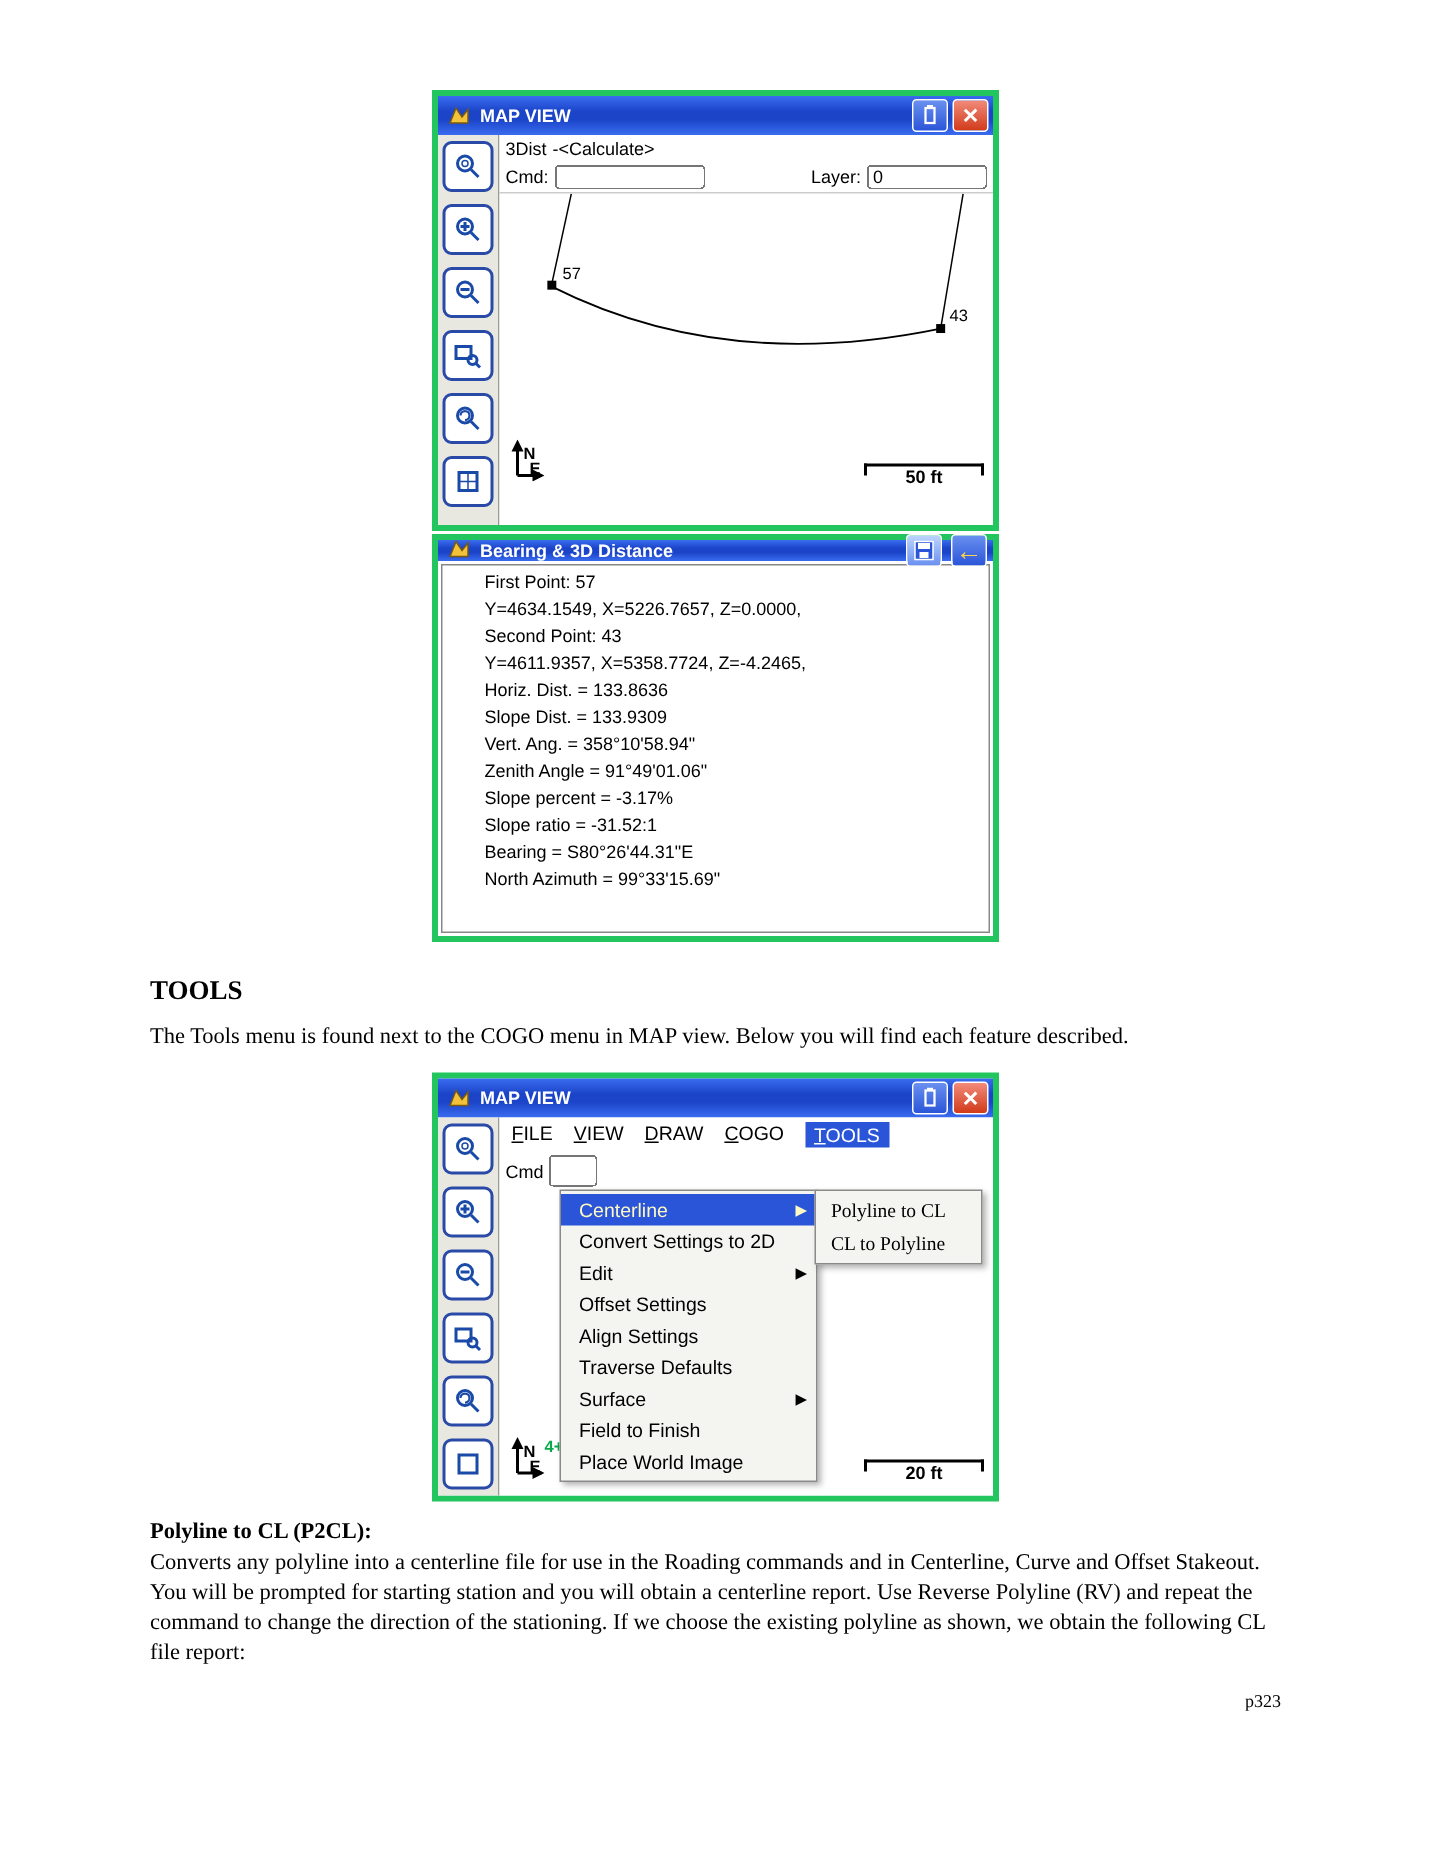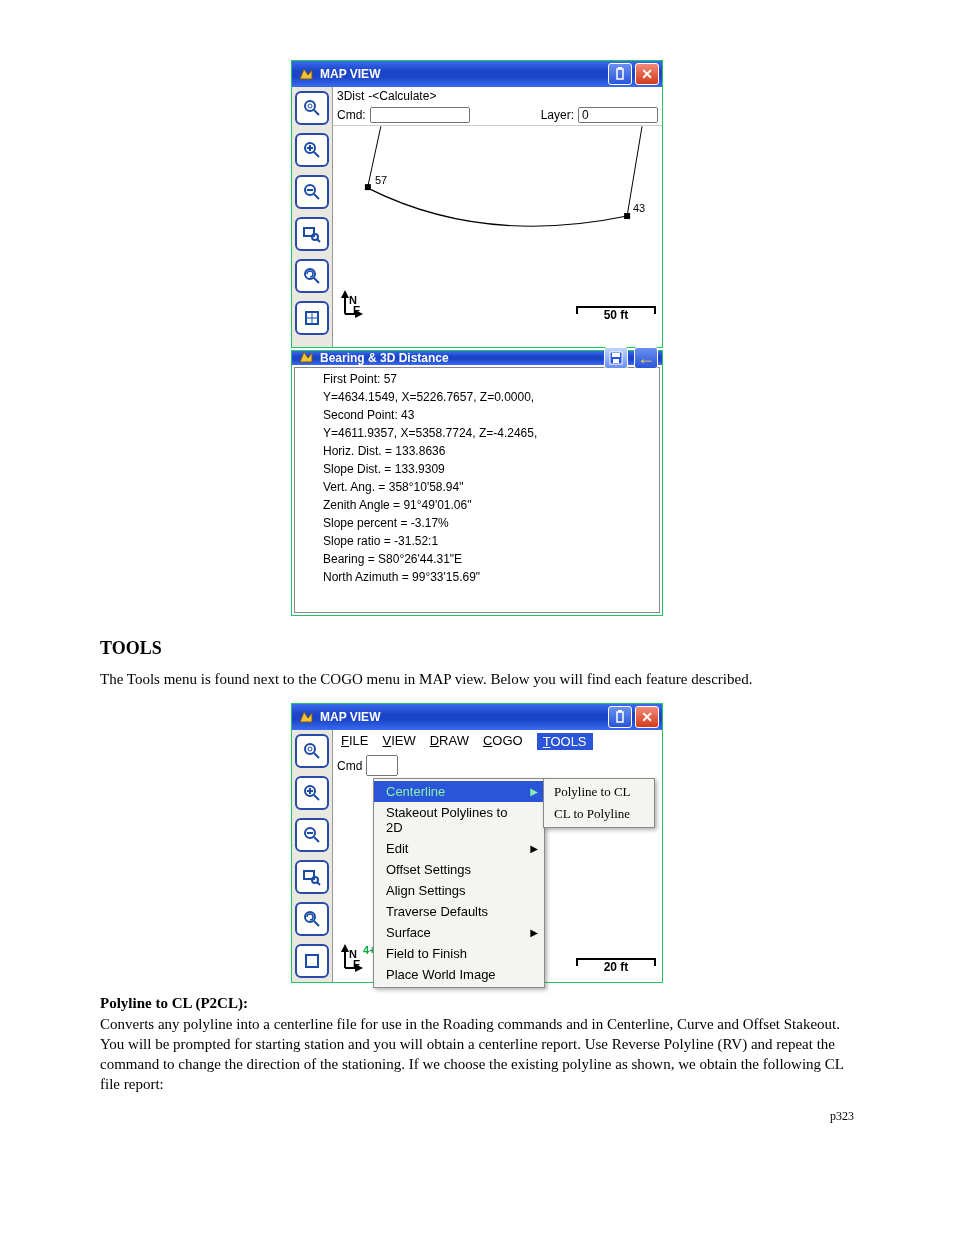--- a/index.html
+++ b/index.html
@@ -7,21 +7,21 @@
     font-size: 15px;
     color: #000;
     margin: 0;
     padding: 60px 100px 40px 100px;
     width: 954px;
     box-sizing: border-box;
   }
   .window {
     width: 370px;
     margin: 0 auto 8px auto;
-    border: 1px solid #22c55e;
+    border: 4px solid #22c55e;
     background: #fff;
     font-family: Tahoma, Arial, sans-serif;
     font-size: 12px;
   }
   .titlebar {
     height: 26px;
     background: linear-gradient(to bottom, #3a6cf0 0%, #1b44c8 40%, #1b44c8 60%, #3a6cf0 100%);
     display: flex;
     align-items: center;
     padding: 0 3px 0 6px;
@@ -129,21 +129,21 @@
     font-size:13px; width:170px; z-index:10;
     padding:2px 0;
   }
   .dropdown .dditem {
     padding: 3px 20px 3px 12px; position:relative;
   }
   .dropdown .dditem.sub::after{
     content:"▶"; position:absolute; right:6px; font-size:10px; top:5px;
   }
   .dropdown .dditem.hi {
-    background:#2a55d8; color:#86efac;
+    background:#2a55d8; color:#fef9c3;
   }
   .submenu {
     position:absolute; left:210px; top:0px;
     background:#f4f4f0; border:1px solid #8a8a8a;
     box-shadow:2px 2px 4px rgba(0,0,0,0.3);
     font-size:13px; width:110px; padding:2px 0; z-index:11;font-family:Liberation Serif, serif;
   }
   .submenu .dditem { padding:3px 10px; }
   .cmd-row { display:flex; align-items:center; gap:4px; padding:2px 4px; }
   .station-text {
@@ -367,21 +367,21 @@
           <span class="mitem sel"><u>T</u>OOLS</span>
         </div>
       <div class="cmd-row">
         <span>Cmd</span>
         <input type="text" style="width: 24px;">
       </div>
       <div style="position:relative; height:200px;">
         <div class="dropdown" id="tools-dd">
           <span class="cursor-arrow">↖</span>
         <div class="dditem sub hi">Centerline</div>
-            <div class="dditem">Stakeout Polylines to 2D</div>
+            <div class="dditem">Convert Settings to 2D</div>
             <div class="dditem sub">Edit</div>
             <div class="dditem">Offset Settings</div>
             <div class="dditem">Align Settings</div>
             <div class="dditem">Traverse Defaults</div>
             <div class="dditem sub">Surface</div>
             <div class="dditem">Field to Finish</div>
             <div class="dditem">Place World Image</div>
           </div>
         <div class="submenu" id="cl-sub">
             <div class="dditem">Polyline to CL</div>

